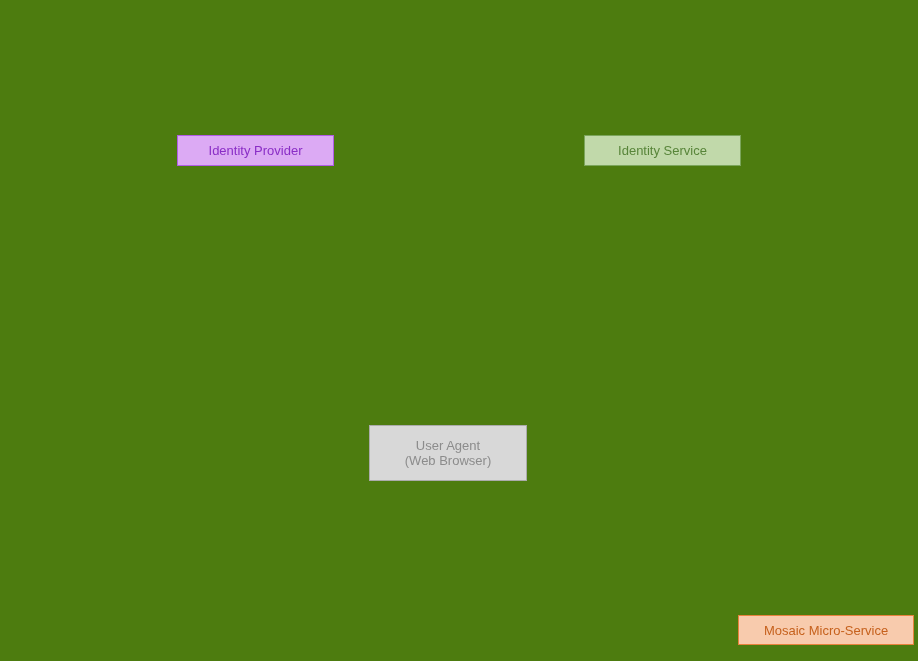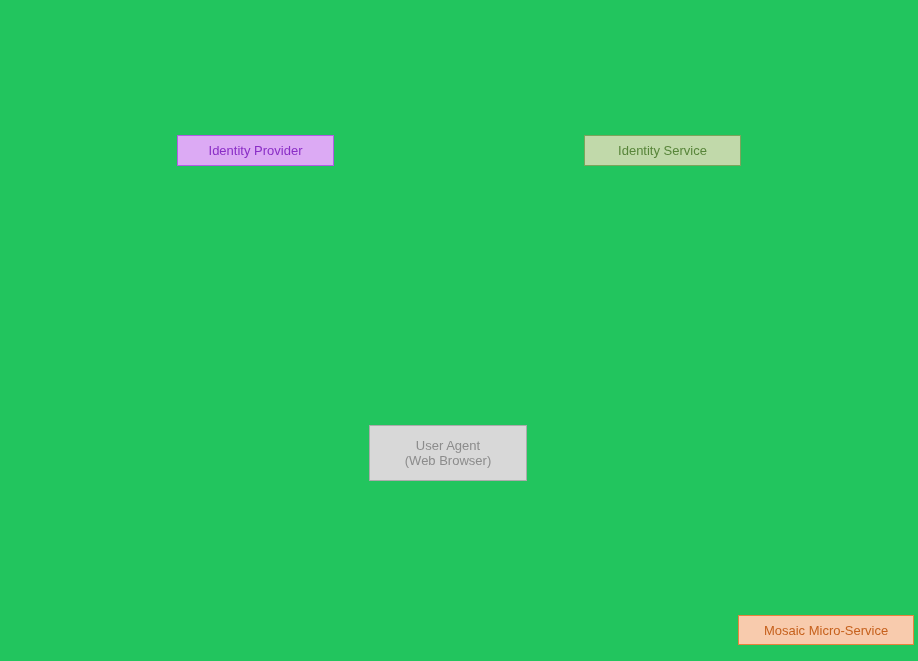--- a/index.html
+++ b/index.html
@@ -4,21 +4,21 @@
 <style>
   html, body {
     margin: 0;
     padding: 0;
     background: #000000;
   }
   #canvas {
     position: relative;
     width: 918px;
     height: 661px;
-    background: #22c55e;
+    background: #4d7c0f;
     overflow: hidden;
     font-family: "Liberation Sans", sans-serif;
   }
   .node {
     position: absolute;
     display: flex;
     flex-direction: column;
     align-items: center;
     justify-content: center;
     text-align: center;

